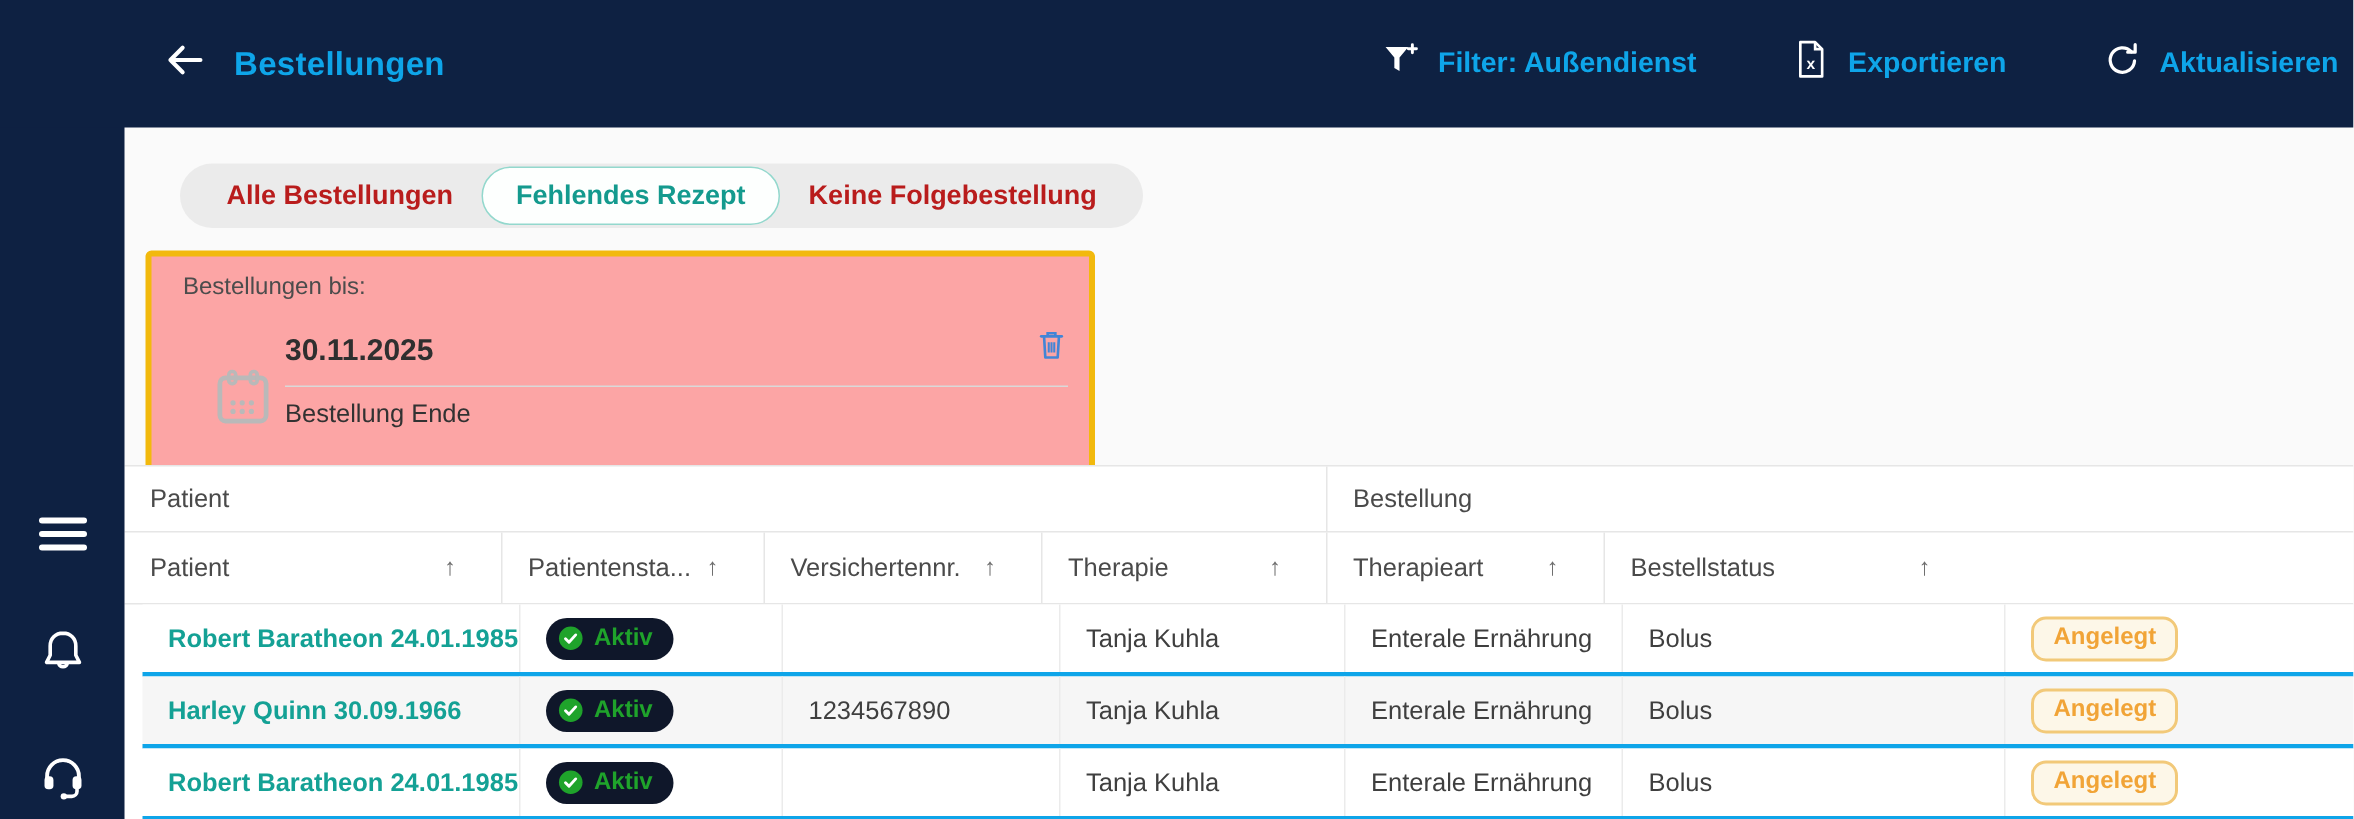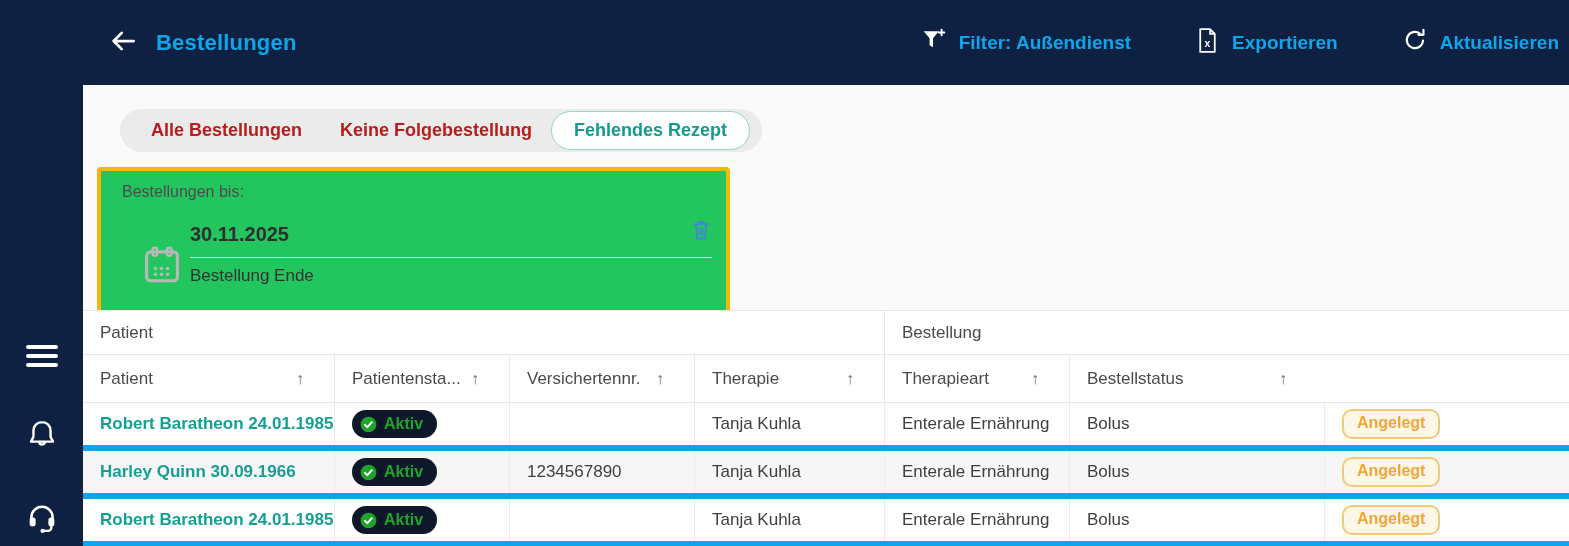--- a/index.html
+++ b/index.html
@@ -26,42 +26,42 @@
   .content { position:absolute; left:83px; top:85px; width:1486px; height:461px; background:#fafafa; z-index:1; }
 
   
   .tab-bar { position:absolute; left:37px; top:24px; height:43px; background:#ebebeb; border-radius:22px;
              display:inline-flex; align-items:center; padding:0 12px; }
   .tab { padding:0 19px; font-size:18px; font-weight:bold; color:#b91c1c; height:43px;
          display:flex; align-items:center; cursor:pointer; white-space:nowrap; }
   .tab.active { background:#fdfffe; color:#149a8e; border:1px solid #93d8cd; border-radius:20px; height:39px; padding:0 22px; }
 
   
-  .date-card { position:absolute; left:14px; top:82px; width:633px; height:148px; background:#22c55e;
+  .date-card { position:absolute; left:14px; top:82px; width:633px; height:148px; background:#fca5a5;
                border:4px solid #f2b90d; border-radius:4px; }
   .date-card-label { position:absolute; left:21px; top:12px; font-size:16px; color:#4c4c4c; }
   .calendar-wrap { position:absolute; left:40px; top:72px; }
   .date-value { position:absolute; left:89px; top:52px; font-size:20px; font-weight:bold; color:#2f2f2f; cursor:pointer; }
   .date-underline { position:absolute; left:89px; top:86px; width:522px; height:1px; background:#d9d9d9; }
   .date-helper { position:absolute; left:89px; top:95px; font-size:17px; color:#323232; }
   .trash-btn { position:absolute; left:585px; top:46px; width:30px; height:30px; display:flex; align-items:center; justify-content:center; cursor:pointer; }
 
   
   .table { position:absolute; left:0; top:225px; width:1486px; background:#fff; }
   .thead-groups { display:grid; grid-template-columns:802px 684px; height:45px;
                   border-top:1px solid #e6e6e6; border-bottom:1px solid #e6e6e6; }
   .group-cell { display:flex; align-items:center; padding-left:17px; font-size:17px; color:#4a4a4a; }
   .group-cell:first-child { border-right:1px solid #e6e6e6; }
   .grid7 { display:grid; grid-template-columns:252px 175px 185px 190px 185px 255px 244px; }
   .thead-cols { height:48px; border-bottom:1px solid #e6e6e6; }
   .col-cell { display:flex; align-items:center; justify-content:space-between; padding:0 30px 0 17px;
               border-right:1px solid #e6e6e6; font-size:17px; color:#4a4a4a; cursor:pointer; white-space:nowrap; overflow:hidden; }
   .col-cell:last-child { border-right:none; padding-right:38px; }
   .sort-arrow { color:#6f6f6f; font-size:16px; margin-left:6px; }
-  .trow { height:48px; border-bottom:6px solid #0ea5e9; background:#fff; }
+  .trow { height:48px; border-bottom:3px solid #0ea5e9; background:#fff;margin-left:12px; }
   .trow.alt { background:#f6f6f6; }
   .tcell { display:flex; align-items:center; padding-left:17px; border-right:1px solid #ebebeb;
            font-size:17px; color:#3f3f3f; white-space:nowrap; overflow:hidden; }
   .tcell:last-child { border-right:none; }
   .patient-link { color:#14a195; font-weight:bold; cursor:pointer; }
   .badge-aktiv { display:inline-flex; align-items:center; gap:7px; background:#0f172a; color:#1fa32b;
                  font-weight:bold; font-size:16px; padding:5px 14px 5px 8px; border-radius:15px; }
   .badge-angelegt { display:inline-block; background:#fdf7e8; border:2px solid #f2c979; color:#f1a437;
                     font-weight:bold; font-size:16px; padding:3px 13px 5px; border-radius:10px; }
 </style>
@@ -155,22 +155,22 @@
           <circle cx="12.4" cy="21.8" r="1.5" fill="#fff"></circle>
         </svg>
       </span>
     </div>
   </div>
 
   <div class="content">
 
     <div class="tab-bar">
       <div class="tab">Alle Bestellungen</div>
+      <div class="tab active">Fehlendes Rezept</div>
       <div class="tab">Keine Folgebestellung</div>
-      <div class="tab active">Fehlendes Rezept</div>
     </div>
 
     <div class="date-card">
       <div class="date-card-label">Bestellungen bis:</div>
       <div class="calendar-wrap">
         <svg width="42" height="44" viewBox="0 0 24 25">
           <rect x="3.2" y="5" width="17.6" height="16.5" rx="2.2" fill="none" stroke="#b9b9b9" stroke-width="1.8"></rect>
           <rect x="6.6" y="2.6" width="2.6" height="4.6" rx="1.2" fill="none" stroke="#b9b9b9" stroke-width="1.4"></rect>
           <rect x="14.8" y="2.6" width="2.6" height="4.6" rx="1.2" fill="none" stroke="#b9b9b9" stroke-width="1.4"></rect>
           <g fill="#b9b9b9">

